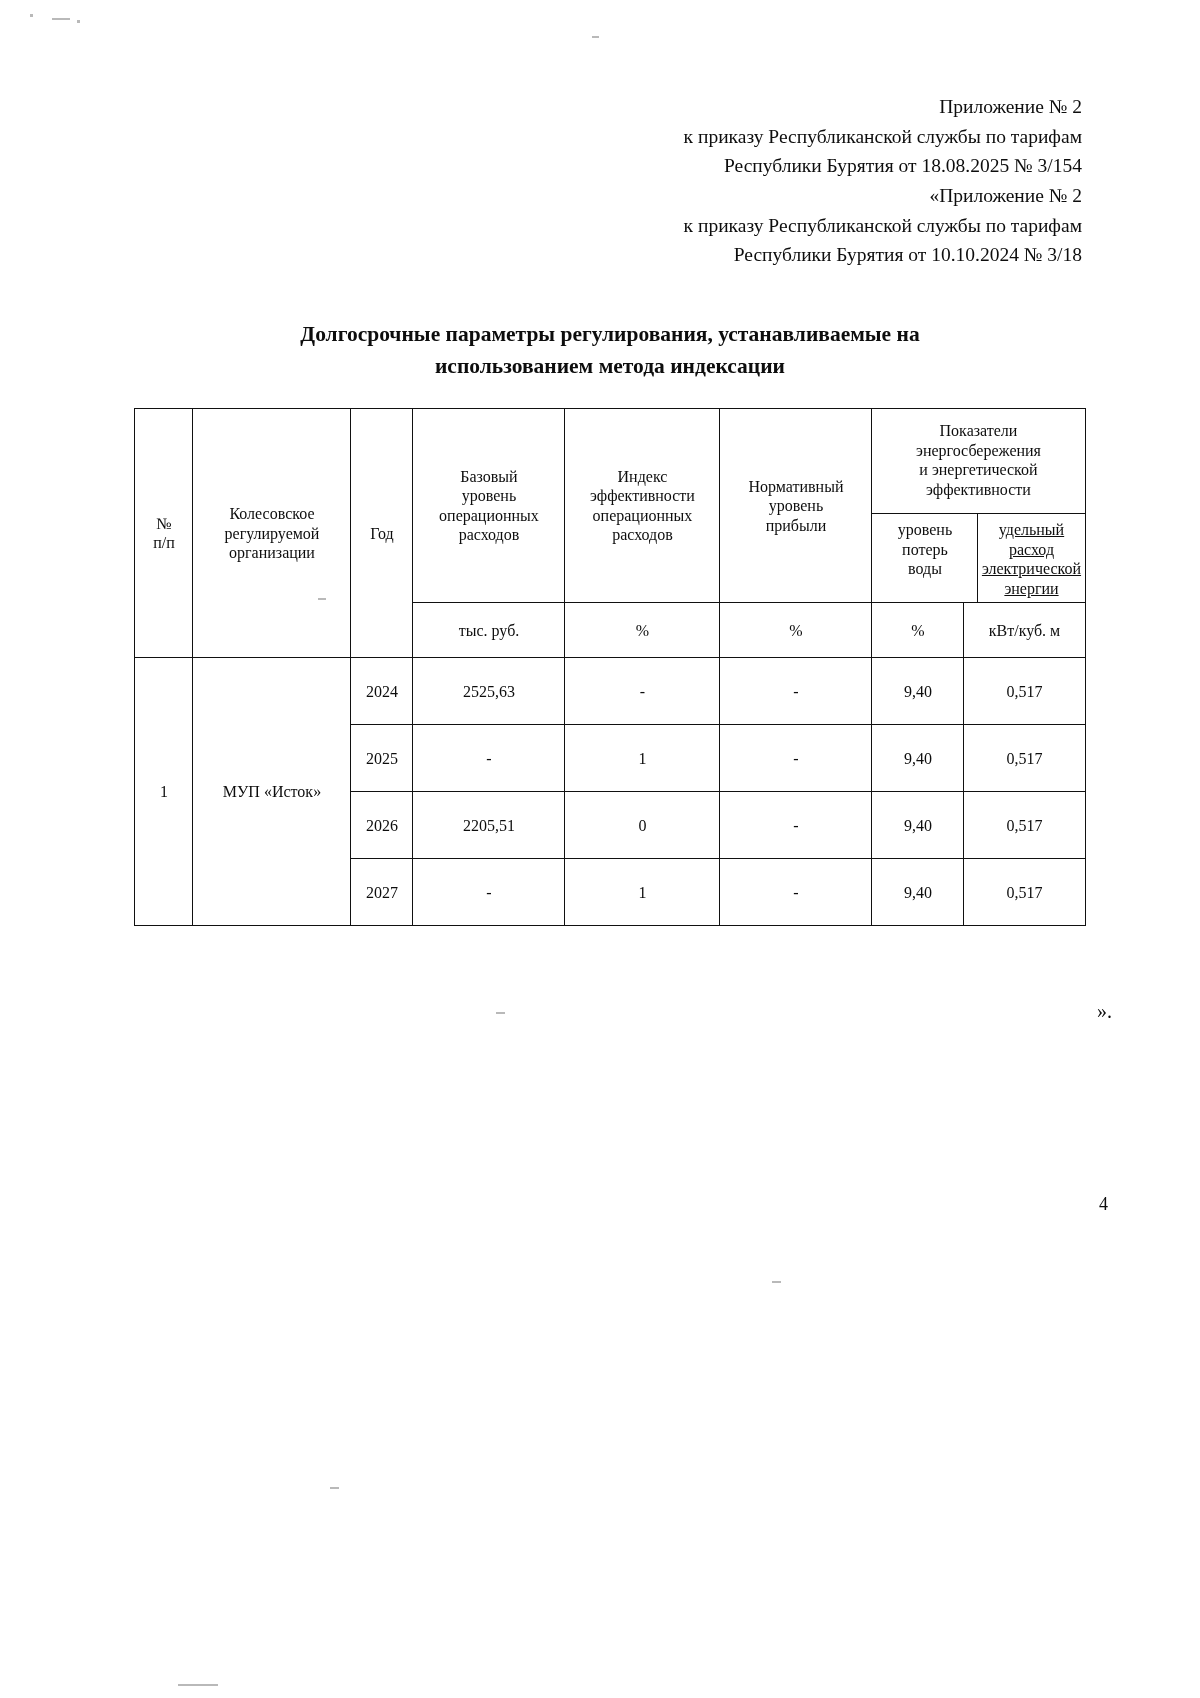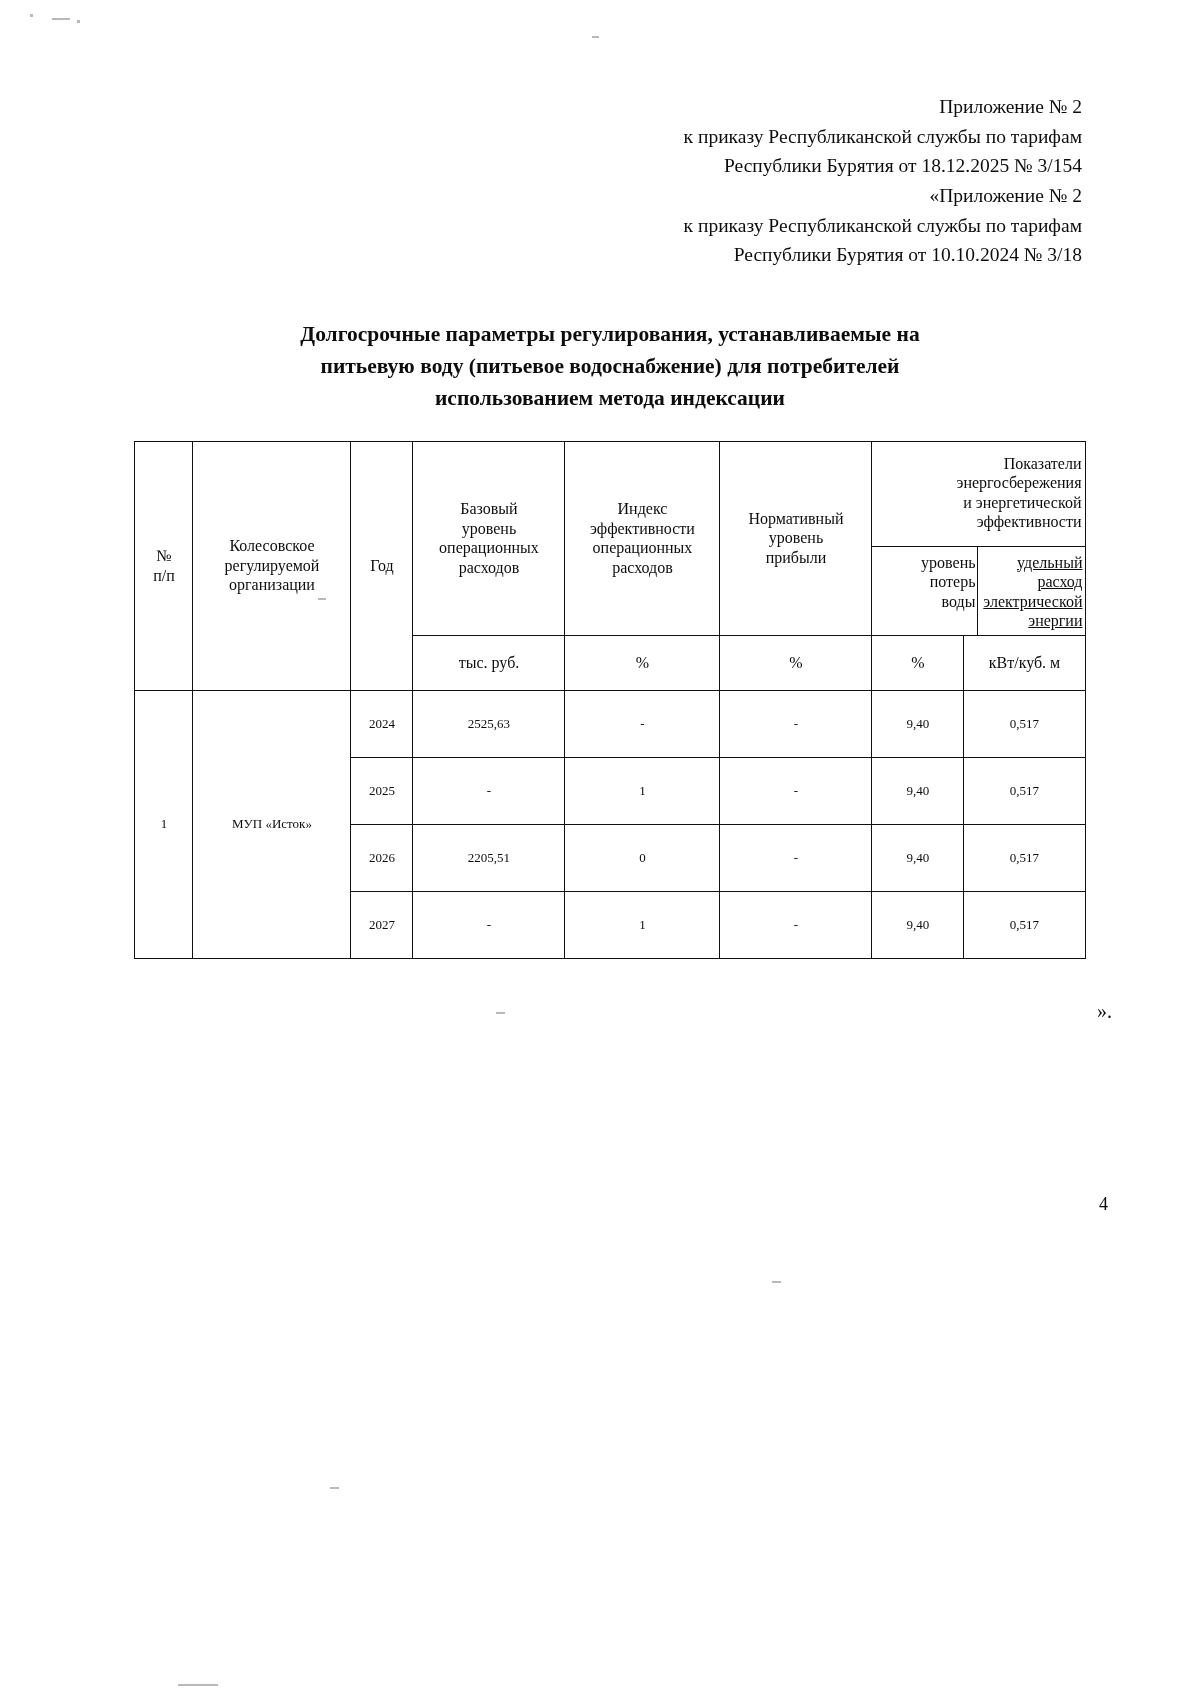--- a/index.html
+++ b/index.html
@@ -69,21 +69,21 @@
     line-height: 1.22;
   }
   .hdr-tall {
     height: 182px;
   }
   .hdr-units td {
     height: 46px;
   }
   .body-row td {
     height: 58px;
-    font-size: 13px;
+    font-size: 16px;
   }
   .col-np    { width: 58px; }
   .col-name  { width: 158px; }
   .col-year  { width: 62px; }
   .col-base  { width: 152px; }
   .col-index { width: 155px; }
   .col-profit{ width: 152px; }
   .col-loss  { width: 92px; }
   .col-energy{ width: 121px; }
 
@@ -126,29 +126,28 @@
   <div class="speck" style="left:592px; top:36px;  width:7px;  height:2px;"></div>
   <div class="speck" style="left:318px; top:598px; width:8px;  height:2px;"></div>
   <div class="speck" style="left:496px; top:1012px;width:9px;  height:2px;"></div>
   <div class="speck" style="left:772px; top:1281px;width:9px;  height:2px;"></div>
   <div class="speck" style="left:330px; top:1487px;width:9px;  height:2px;"></div>
   <div class="speck" style="left:178px; top:1684px;width:40px; height:1.5px;"></div>
 
   <div class="header-block">
     <div>Приложение № 2</div>
     <div>к приказу Республиканской службы по тарифам</div>
-    <div>Республики Бурятия от 18.12.2025 № 3/154</div>
+    <div>Республики Бурятия от 18.08.2025 № 3/154</div>
     <div>«Приложение № 2</div>
     <div>к приказу Республиканской службы по тарифам</div>
     <div>Республики Бурятия от 10.10.2024 № 3/18</div>
   </div>
 
   <div class="doc-title">
     <div>Долгосрочные параметры регулирования, устанавливаемые на</div>
-    <div>питьевую воду (питьевое водоснабжение) для потребителей</div>
     <div>использованием метода индексации</div>
   </div>
 
   <div class="table-wrap">
     <table class="params">
       <colgroup>
         <col class="col-np">
         <col class="col-name">
         <col class="col-year">
         <col class="col-base">
@@ -180,21 +179,21 @@
             <div>Индекс</div>
             <div>эффективности</div>
             <div>операционных</div>
             <div>расходов</div>
           </td>
           <td>
             <div>Нормативный</div>
             <div>уровень</div>
             <div>прибыли</div>
           </td>
-          <td colspan="2" style="vertical-align: top; padding-top:12px;text-align:right;">
+          <td colspan="2" style="vertical-align: top; padding-top:12px;">
             <div>Показатели</div>
             <div>энергосбережения</div>
             <div>и энергетической</div>
             <div>эффективности</div>
             <div style="height:14px;"></div>
             <div style="display:flex; border-top:1.4px solid #111; margin:0 -3px -4px -3px;">
               <div style="width:50%; box-sizing:border-box; border-right:1.4px solid #111; padding:6px 2px 4px 2px;">
                 <div>уровень</div>
                 <div>потерь</div>
                 <div>воды</div>

